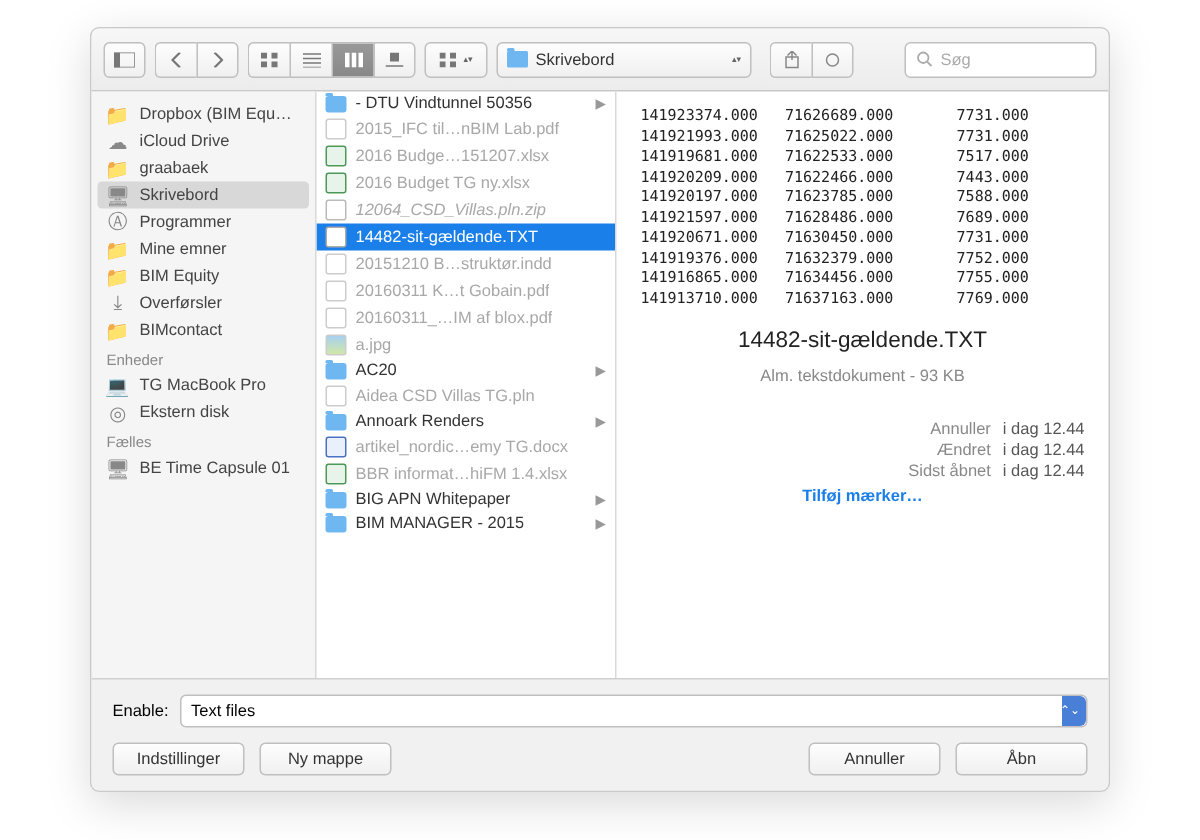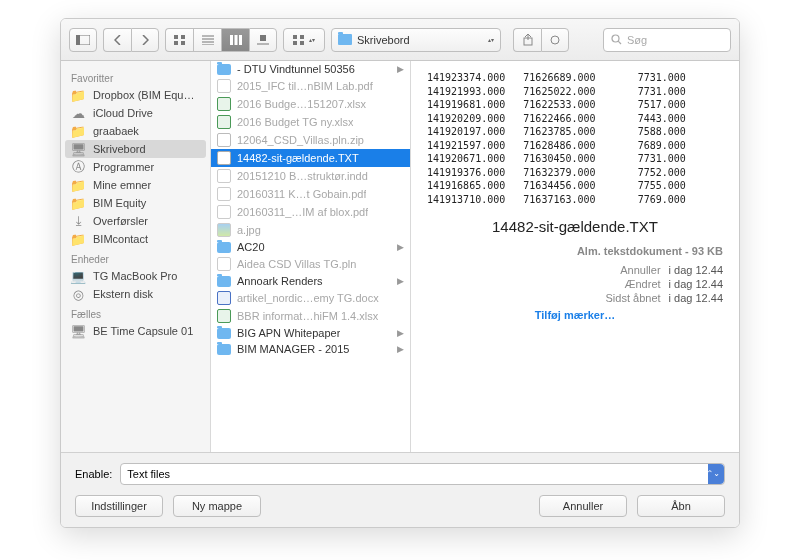--- a/index.html
+++ b/index.html
@@ -38,21 +38,21 @@
 .fic.doc { background: #eaf0fb; border: 1px solid #4a72c4; }
 .fic.txt { background: #fff; border: 1px solid #aaa; }
 .fic.zip { background: #fff; border: 1px solid #bbb; }
 .fic.img { background: linear-gradient(#a8d0f0,#d0e8a8); border: 1px solid #ccc; }
 .preview { flex: 1; padding: 10px 16px; overflow: hidden; display: flex; flex-direction: column; }
 .preview pre { font-family: "Menlo", monospace; font-size: 10px; line-height: 1.35; color: #222; white-space: pre; margin-bottom: 8px; }
 .preview .ptitle { text-align: center; font-size: 15px; color: #222; margin: 4px 0 10px; }
 .pmeta { font-size: 11px; color: #555; }
 .pmeta .row { display: flex; justify-content: flex-end; gap: 8px; padding: 1px 0; }
 .pmeta .row .k { color: #888; text-align: right; }
-.pmeta .desc { text-align: right; color: #888; margin-bottom: 6px; font-weight: bold; }
+.pmeta .desc { text-align: center; color: #888; margin-bottom: 22px; }
 .pmeta .tag { text-align: center; color: #1a7fe8; margin-top: 4px; font-weight: bold; }
 .bottom { border-top: 1px solid #d0d0d0; background: #f1f1f1; padding: 10px 14px; display: flex; flex-direction: column; gap: 10px; }
 .enable-row { display: flex; align-items: center; gap: 8px; }
 .select { flex: 1; height: 22px; border: 1px solid #bfbfbf; border-radius: 4px; background: #fff; display: flex; align-items: center; padding: 0 6px; position: relative; }
 .select::after { content: ""; position: absolute; right: 0; top: 0; bottom: 0; width: 16px; background: #4a7fd8; border-radius: 0 4px 4px 0; }
 .select .chv { position: absolute; right: 4px; color: #fff; font-size: 8px; z-index: 1; line-height: 1; }
 .btnrow { display: flex; gap: 10px; }
 .btn { height: 22px; padding: 0 14px; border: 1px solid #bfbfbf; border-radius: 4px; background: linear-gradient(#fdfdfd,#f0f0f0); display: flex; align-items: center; justify-content: center; color: #333; box-shadow: 0 1px 0 rgba(255,255,255,0.6) inset; min-width: 88px; }
 .chv-updown { display: flex; flex-direction: column; font-size: 6px; line-height: 1; color: #666; }
 svg { display: block; }
@@ -148,21 +148,20 @@
       <svg width="11" height="11">
           <circle cx="4.5" cy="4.5" r="3.5" fill="none" stroke="#aaa" stroke-width="1.2"></circle>
           <line x1="7.2" y1="7.2" x2="10" y2="10" stroke="#aaa" stroke-width="1.2"></line>
         </svg>
       <span>Søg</span>
     </div>
   </div>
 
   <div class="body">
     <div class="sidebar" id="sidebar">
-        <div class="sb-header">Favoritter</div>
         <div class="sb-item">
           <span class="sb-ic">📁</span>
           <span>Dropbox (BIM Equ…</span>
         </div>
         <div class="sb-item">
           <span class="sb-ic">☁︎</span>
           <span>iCloud Drive</span>
         </div>
         <div class="sb-item">
           <span class="sb-ic">📁</span>
@@ -220,21 +219,21 @@
         <div class="frow dim">
           <span class="fic xls"></span>
           <span style="overflow: hidden; text-overflow: ellipsis;">2016 Budge…151207.xlsx</span>
         </div>
         <div class="frow dim">
           <span class="fic xls"></span>
           <span style="overflow: hidden; text-overflow: ellipsis;">2016 Budget TG ny.xlsx</span>
         </div>
         <div class="frow dim">
           <span class="fic zip"></span>
-          <span style="overflow: hidden; text-overflow: ellipsis;">12064_CSD_Villas.pln.zip</span>
+          <span style="overflow: hidden; text-overflow: ellipsis; font-style: italic;">12064_CSD_Villas.pln.zip</span>
         </div>
         <div class="frow sel">
           <span class="fic txt"></span>
           <span style="overflow: hidden; text-overflow: ellipsis;">14482-sit-gældende.TXT</span>
         </div>
         <div class="frow dim">
           <span class="fic pdf"></span>
           <span style="overflow: hidden; text-overflow: ellipsis;">20151210 B…struktør.indd</span>
         </div>
         <div class="frow dim">

